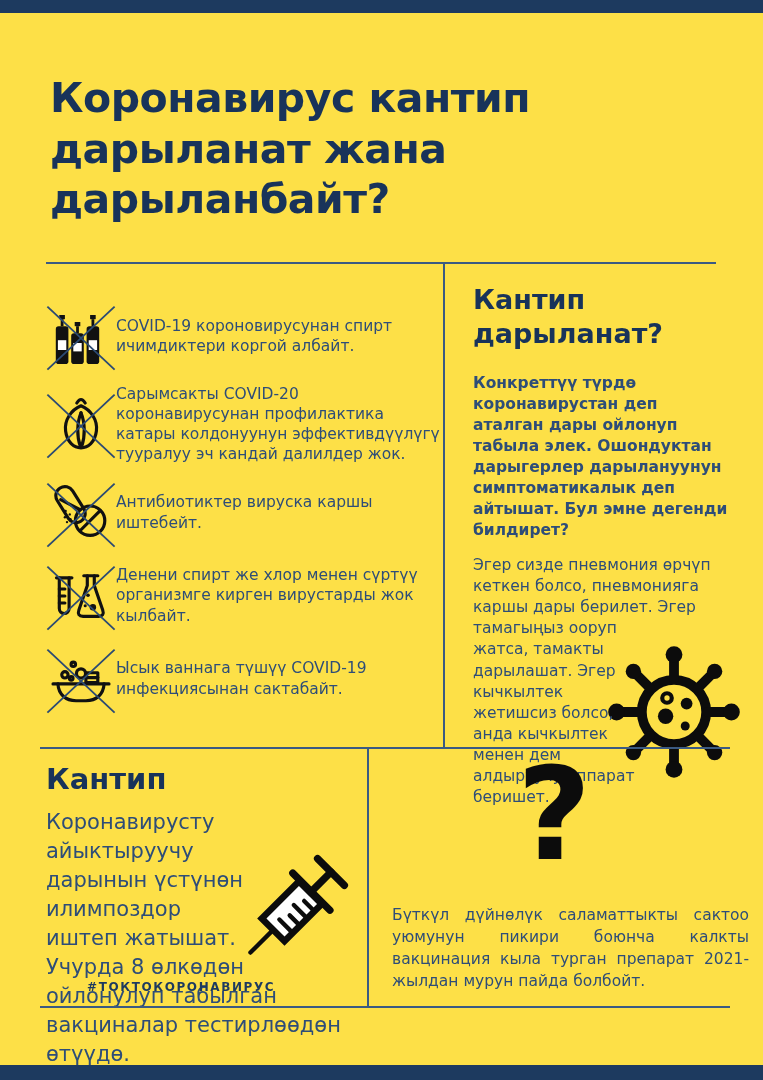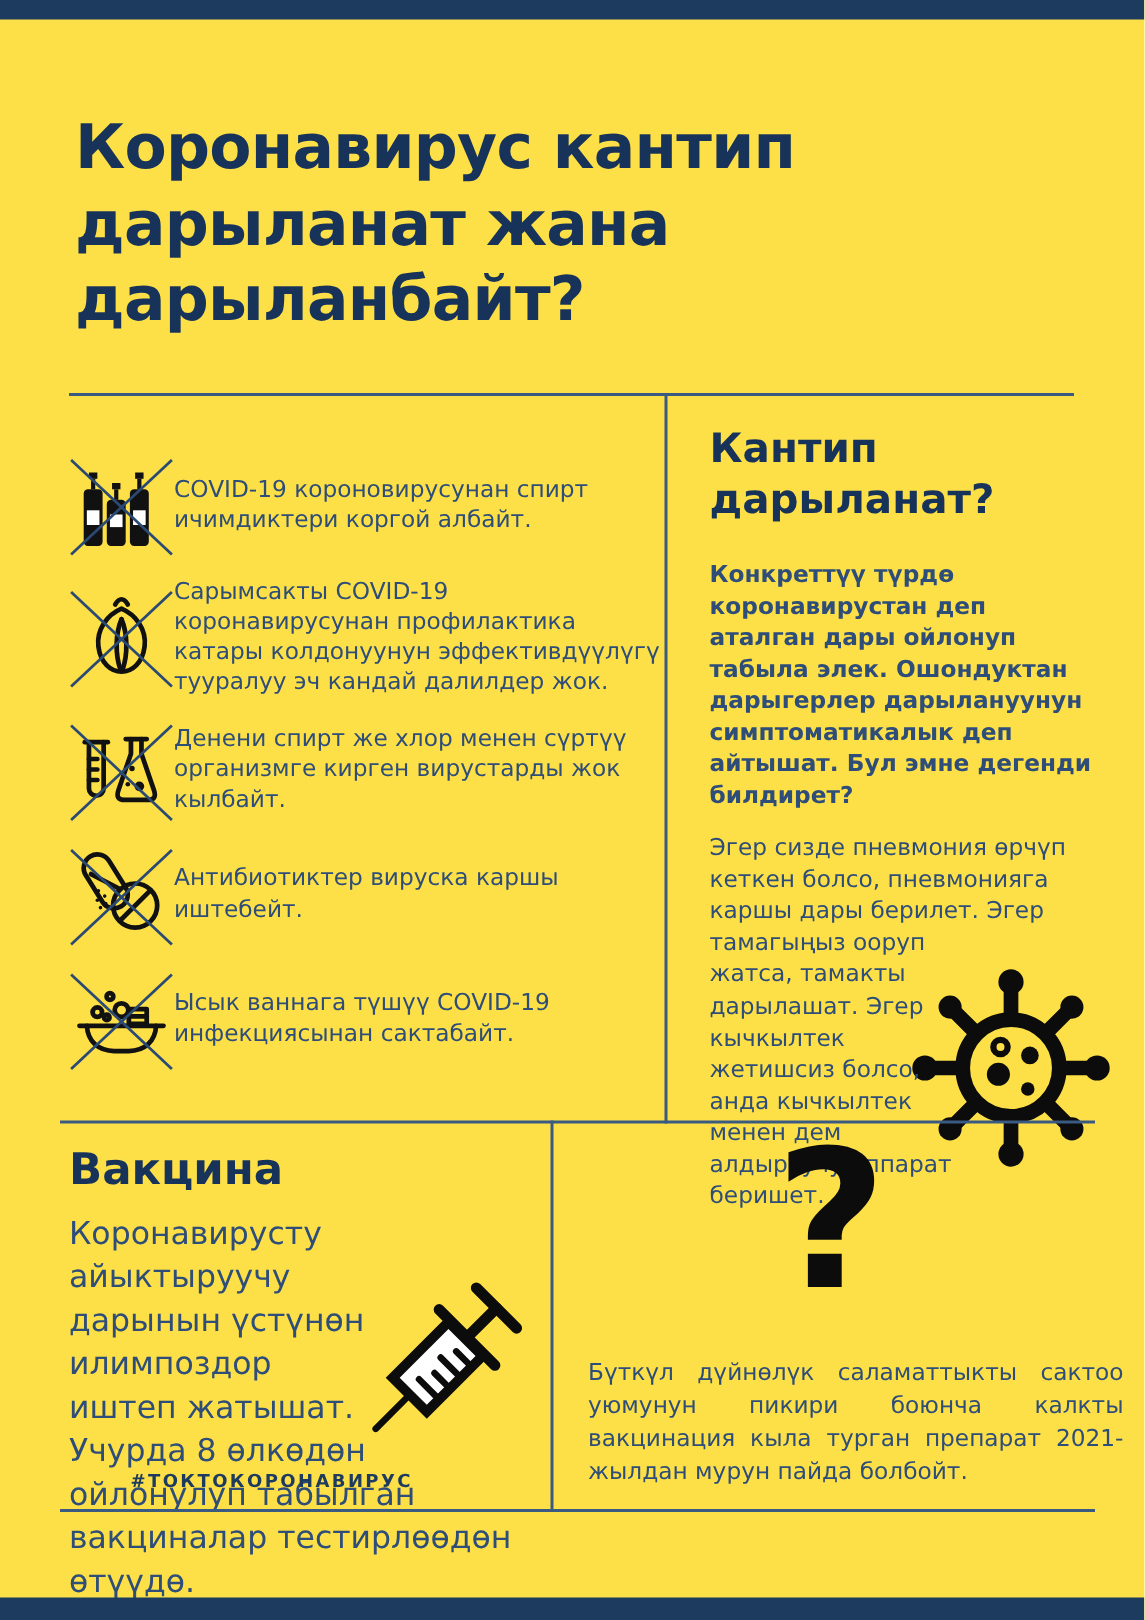--- a/index.html
+++ b/index.html
@@ -112,21 +112,44 @@
             <path d="M44,20 q6,-10 12,0"></path>
             <path d="M50,24 C36,30 26,44 28,60 C30,76 40,84 50,84 C60,84 70,76 72,60 C74,44 64,30 50,24 Z"></path>
             <path d="M50,34 C44,48 44,68 49,82"></path>
             <path d="M50,34 C56,48 56,68 51,82"></path>
           </g>
           <g stroke="#2b4a73" stroke-width="2.6">
             <line x1="2" y1="98" x2="98" y2="8"></line>
               <line x1="2" y1="8" x2="98" y2="98"></line>
           </g>
         </svg>
-        <div class="txt">Сарымсакты COVID-19 коронавирусунан профилактика катары колдонуунун эффективдүүлүгү тууралуу эч кандай далилдер жок.</div>
+        <div class="txt">Сарымсакты COVID-20 коронавирусунан профилактика катары колдонуунун эффективдүүлүгү тууралуу эч кандай далилдер жок.</div>
+      </div>
+
+      <div class="dont-item">
+        <svg class="ico" width="70" height="70" viewBox="0 0 100 100">
+          <g fill="none" stroke="#111111" stroke-width="4.5" stroke-linecap="round">
+            <rect x="22" y="10" width="26" height="56" rx="13" transform="rotate(-32 35 38)"></rect>
+            <line x1="21" y1="31" x2="48" y2="45" transform="rotate(0)"></line>
+            <circle cx="63" cy="61" r="21"></circle>
+            <line x1="49" y1="75" x2="77" y2="47"></line>
+          </g>
+          <g fill="#111111">
+            <circle cx="28" cy="47" r="1.7"></circle>
+              <circle cx="34" cy="52" r="1.7"></circle>
+              <circle cx="27" cy="56" r="1.7"></circle>
+            <circle cx="35" cy="59" r="1.7"></circle>
+              <circle cx="30" cy="63" r="1.7"></circle>
+          </g>
+          <g stroke="#2b4a73" stroke-width="2.6">
+            <line x1="2" y1="98" x2="98" y2="8"></line>
+              <line x1="2" y1="8" x2="98" y2="98"></line>
+          </g>
+        </svg>
+        <div class="txt">Антибиотиктер вируска каршы иштебейт.</div>
       </div>
 
       <div class="dont-item">
         <svg class="ico" width="70" height="70" viewBox="0 0 100 100">
           <g fill="none" stroke="#111111" stroke-width="4.5" stroke-linecap="round" stroke-linejoin="round">
             <path d="M15,24 h22"></path>
             <path d="M19,24 v44 a7,7 0 0 0 14 0 v-44"></path>
             <path d="M19,40 h8 M19,50 h8 M19,60 h8"></path>
             <path d="M54,21 h20"></path>
             <path d="M59,21 v14 L47,70 q-3,9 6,9 h22 q9,0 6,-9 L69,35 v-14"></path>
@@ -135,43 +158,20 @@
             <circle cx="60" cy="49" r="2.6"></circle>
               <circle cx="67" cy="66" r="4.6"></circle>
               <circle cx="56" cy="64" r="2.2"></circle>
           </g>
           <g stroke="#2b4a73" stroke-width="2.6">
             <line x1="2" y1="98" x2="98" y2="8"></line>
               <line x1="2" y1="8" x2="98" y2="98"></line>
           </g>
         </svg>
         <div class="txt">Денени спирт же хлор менен сүртүү организмге кирген вирустарды жок кылбайт.</div>
-      </div>
-
-      <div class="dont-item">
-        <svg class="ico" width="70" height="70" viewBox="0 0 100 100">
-          <g fill="none" stroke="#111111" stroke-width="4.5" stroke-linecap="round">
-            <rect x="22" y="10" width="26" height="56" rx="13" transform="rotate(-32 35 38)"></rect>
-            <line x1="21" y1="31" x2="48" y2="45" transform="rotate(0)"></line>
-            <circle cx="63" cy="61" r="21"></circle>
-            <line x1="49" y1="75" x2="77" y2="47"></line>
-          </g>
-          <g fill="#111111">
-            <circle cx="28" cy="47" r="1.7"></circle>
-              <circle cx="34" cy="52" r="1.7"></circle>
-              <circle cx="27" cy="56" r="1.7"></circle>
-            <circle cx="35" cy="59" r="1.7"></circle>
-              <circle cx="30" cy="63" r="1.7"></circle>
-          </g>
-          <g stroke="#2b4a73" stroke-width="2.6">
-            <line x1="2" y1="98" x2="98" y2="8"></line>
-              <line x1="2" y1="8" x2="98" y2="98"></line>
-          </g>
-        </svg>
-        <div class="txt">Антибиотиктер вируска каршы иштебейт.</div>
       </div>
 
       <div class="dont-item">
         <svg class="ico" width="70" height="70" viewBox="0 0 100 100">
           <g fill="none" stroke="#111111" stroke-width="4.5" stroke-linecap="round" stroke-linejoin="round">
             <line x1="10" y1="57" x2="90" y2="57"></line>
             <path d="M17,57 c1,15 11,24 26,24 h14 c15,0 25,-9 26,-24"></path>
             <circle cx="27" cy="44" r="4.5"></circle>
               <circle cx="39" cy="29" r="3.2"></circle>
             <circle cx="50" cy="42" r="6.5"></circle>
@@ -225,21 +225,21 @@
         </svg>
       </span>
       <span>Эгер сизде пневмония өрчүп кеткен болсо, пневмонияга каршы дары берилет. Эгер тамагыңыз ооруп жатса, тамакты дарылашат. Эгер кычкылтек жетишсиз болсо, анда кычкылтек менен дем алдыруучу аппарат беришет.</span>
     </p>
   </div>
 
   <div class="hr hr2"></div>
   <div class="vr vr2"></div>
 
   <div class="col-vaccine">
-    <h2>Вакцина</h2>
+    <h2>Кантип</h2>
     <p>
       <span class="syr-spacer"></span>
       <span class="syringe-float">
         <svg viewBox="0 0 100 100">
           <g transform="rotate(-45 50 50)" fill="none" stroke="#0c0c0c" stroke-linecap="round">
             <line x1="2" y1="50" x2="24" y2="50" stroke-width="3"></line>
             <rect x="24" y="39" width="36" height="22" stroke-width="4.5" fill="#ffffff"></rect>
             <line x1="32" y1="48" x2="32" y2="59" stroke-width="3"></line>
             <line x1="39" y1="51" x2="39" y2="59" stroke-width="3"></line>
             <line x1="46" y1="48" x2="46" y2="59" stroke-width="3"></line>

